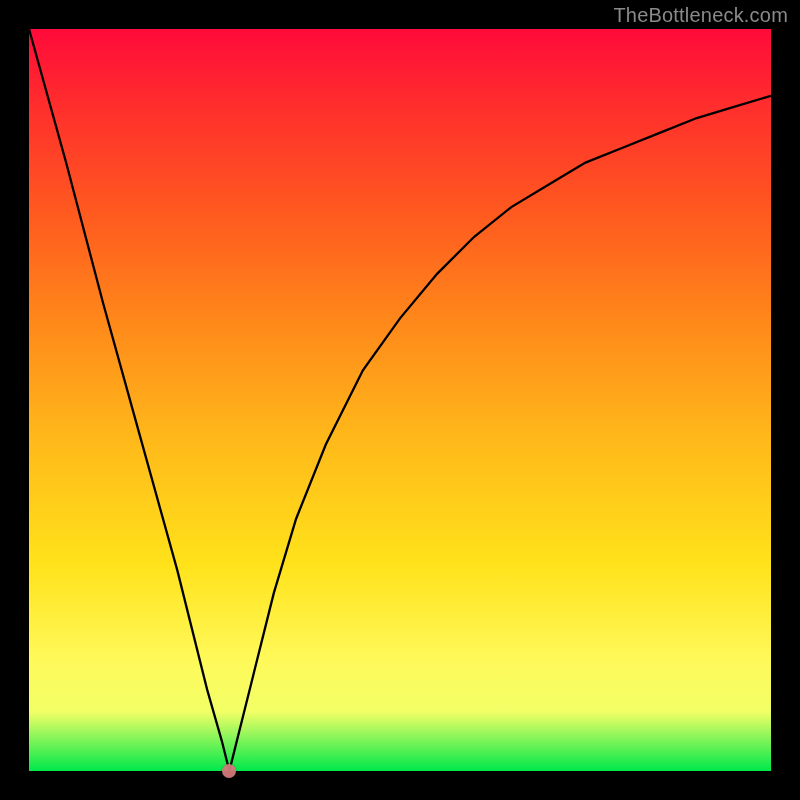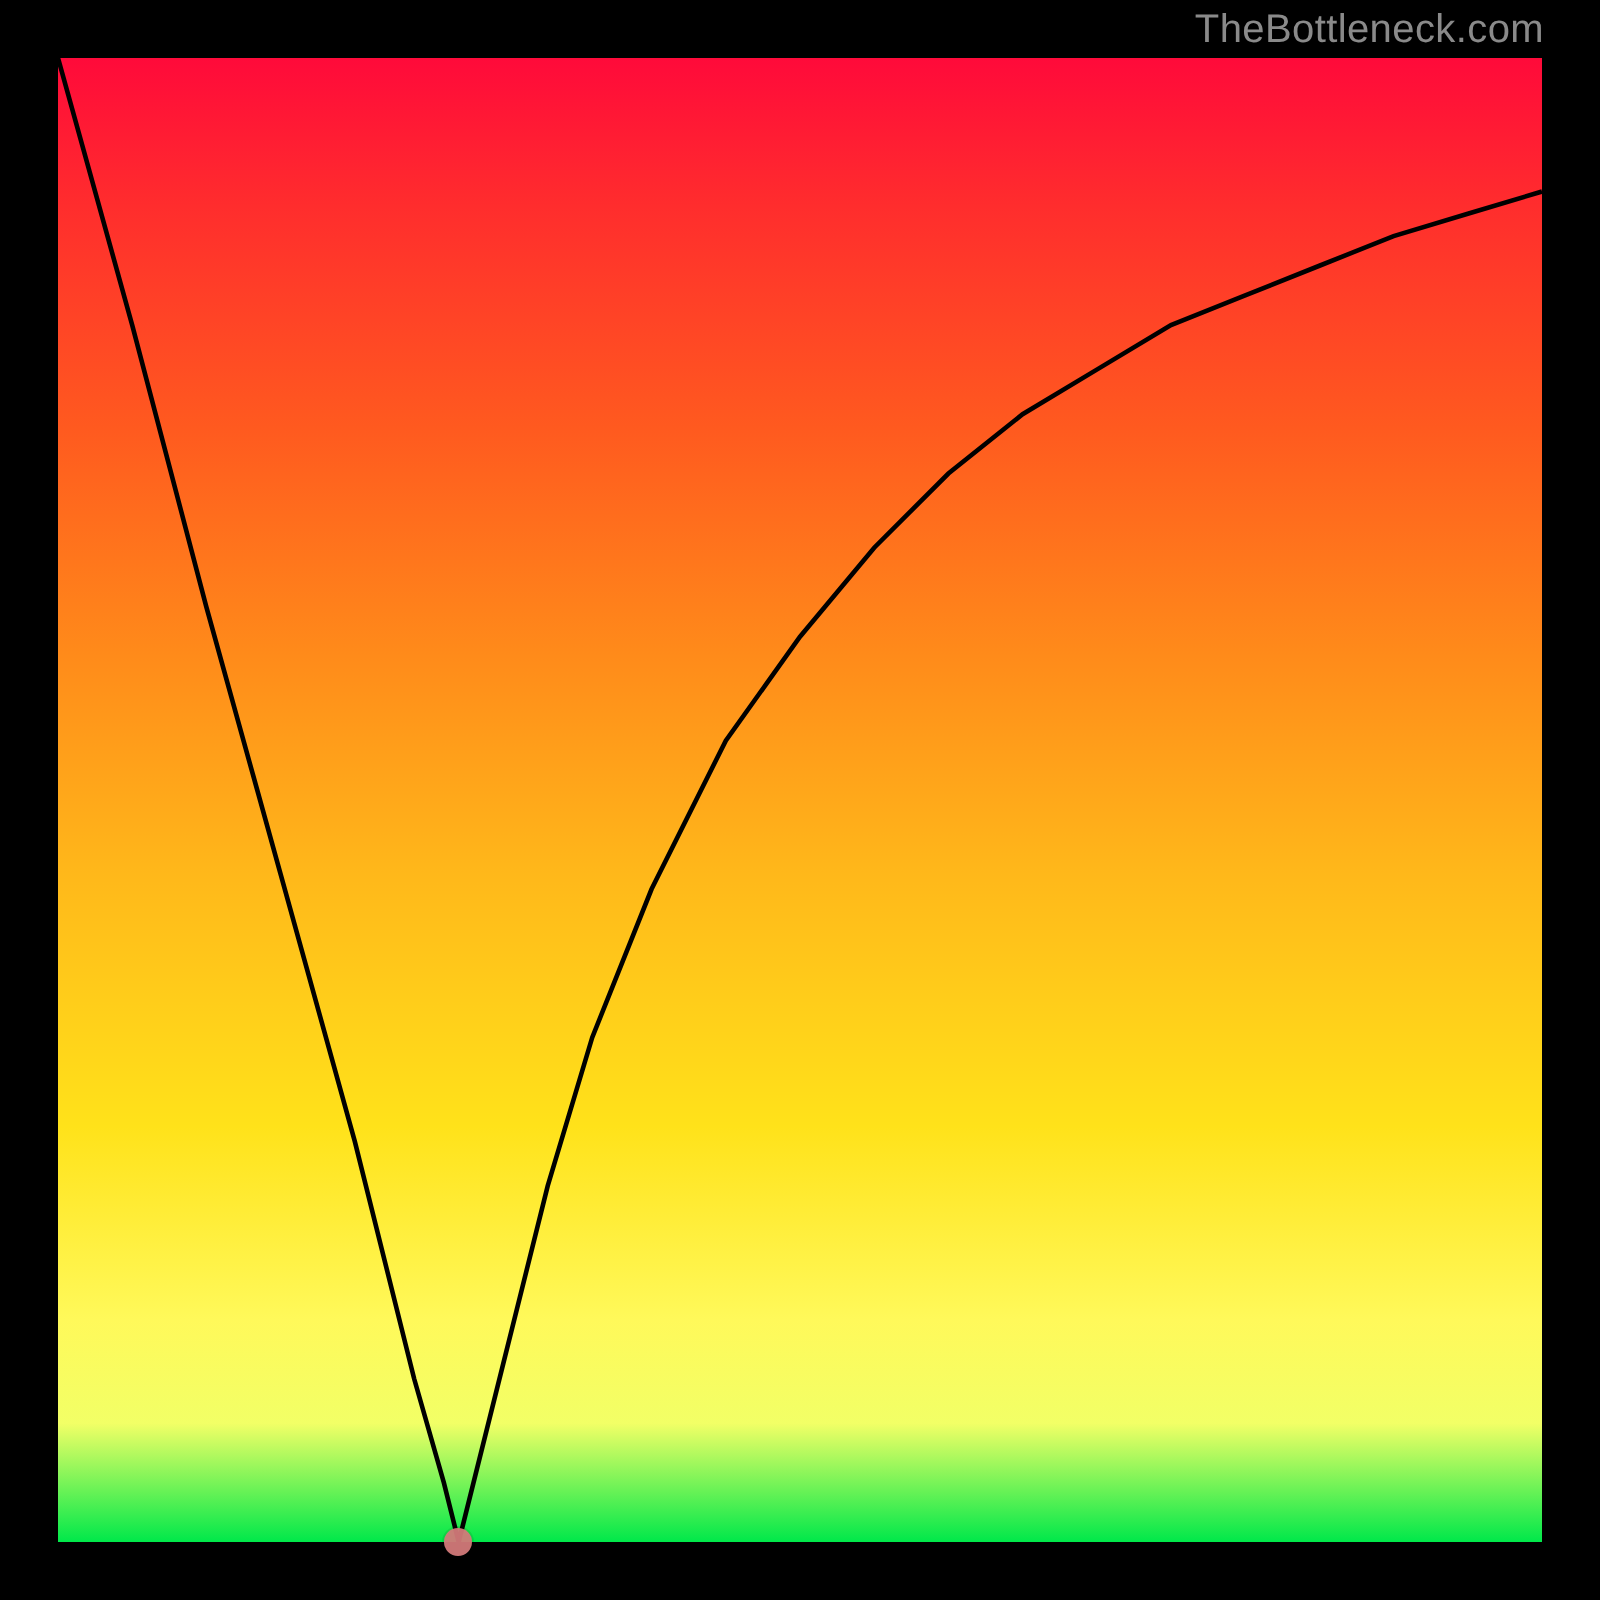--- a/index.html
+++ b/index.html
@@ -57,21 +57,21 @@
     height: 14px;
     border-radius: 50%;
     background: #d27a7a;
     opacity: 0.95;
     transform: translate(-50%, -50%);
     box-shadow: 0 0 0 1px rgba(0,0,0,0.1);
   }
   .attribution {
     position: absolute;
     top: 4px;
-    right: 28px;
+    right: 12px;
     font-size: 20px;
     font-weight: 500;
     color: #8a8a8a;
     letter-spacing: 0.2px;
     user-select: none;
   }
   .noninteract { pointer-events: none; }
 </style>
 </head>
 <body>

